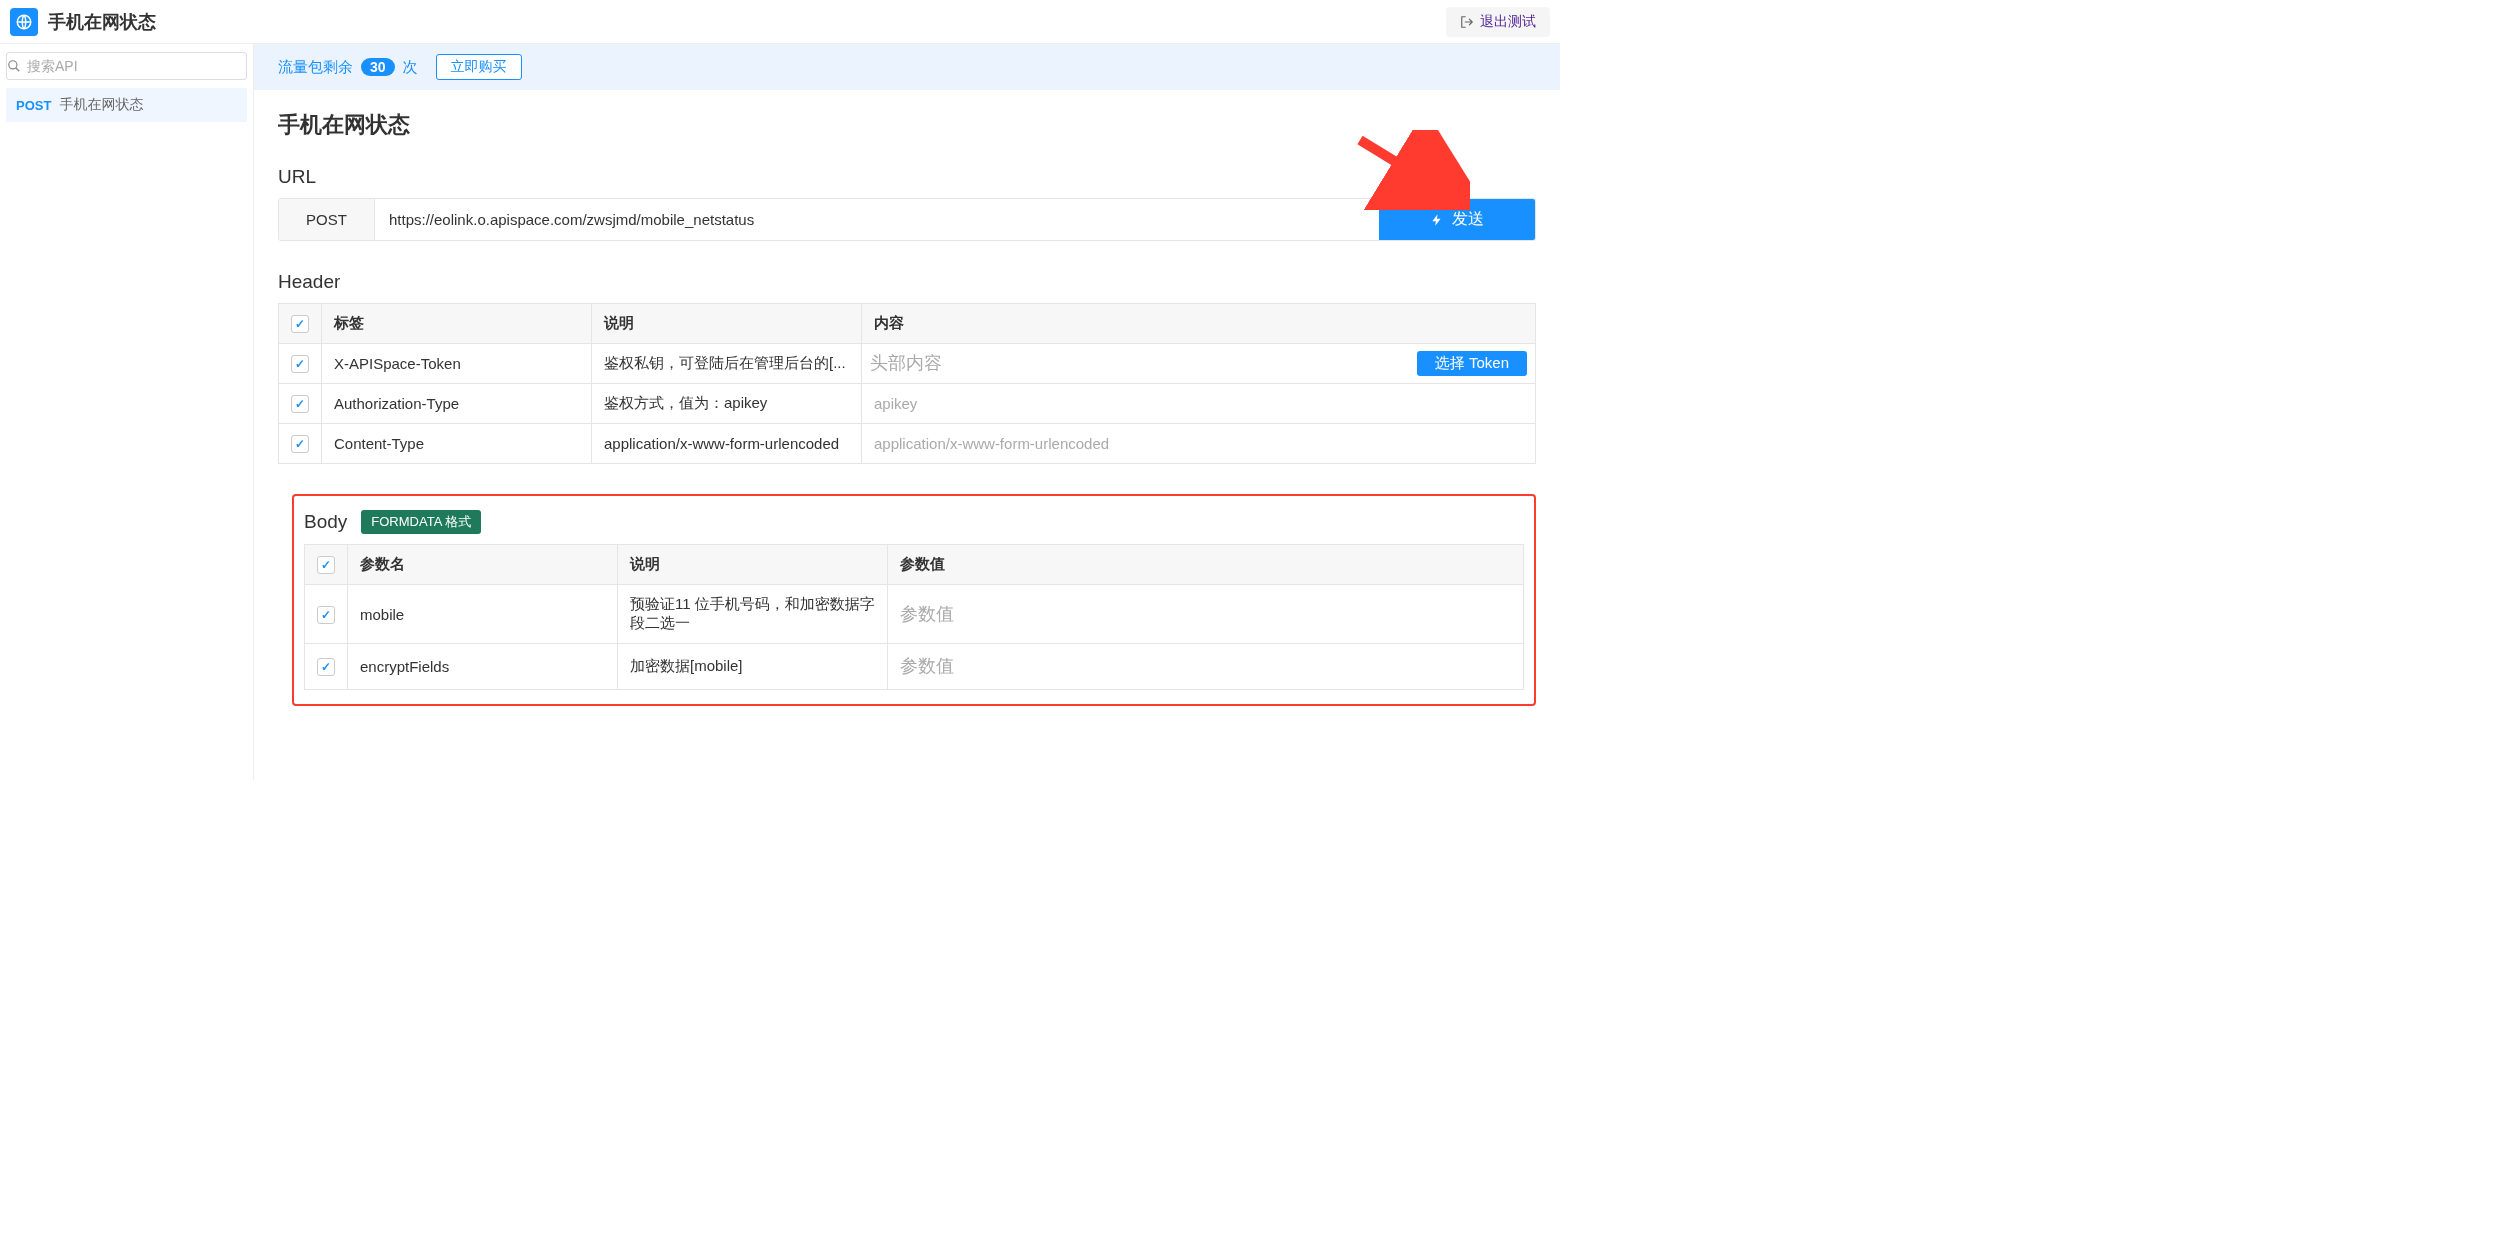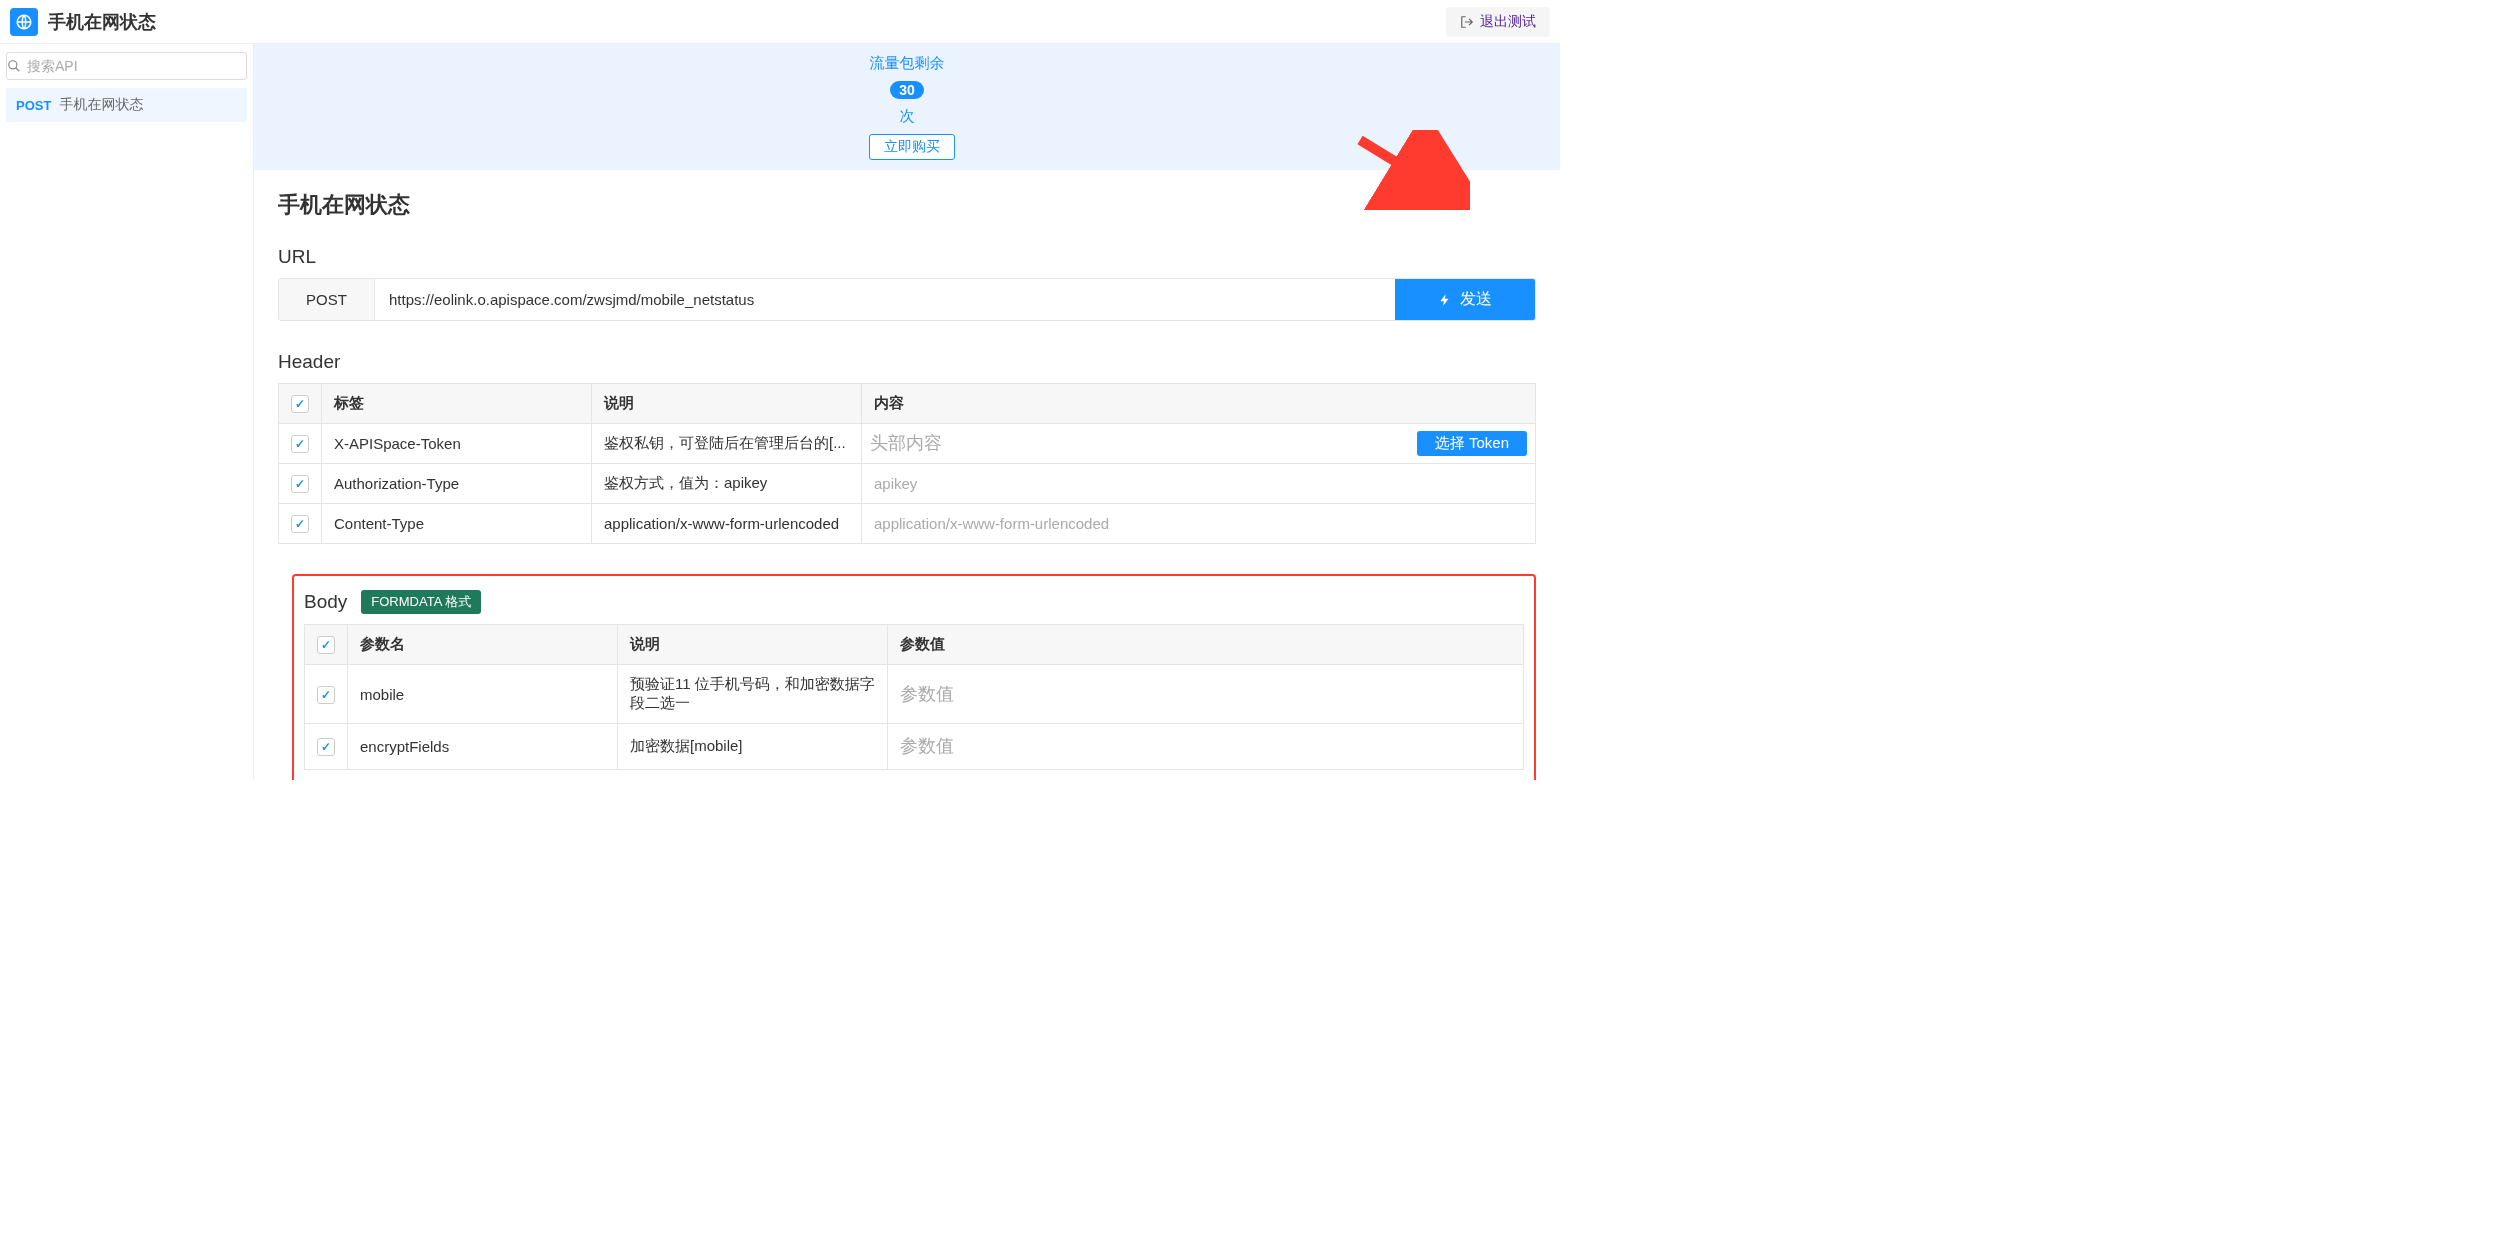--- a/index.html
+++ b/index.html
@@ -20,34 +20,34 @@
 .search-box { display: flex; align-items: center; border: 1px solid #ddd; border-radius: 3px; padding: 5px 0; gap: 6px; margin-bottom: 8px; background: #fff; }
 .search-box input { border: none; outline: none; flex: 1; font-size: 14px; color: #333; background: transparent; }
 .search-box input::placeholder { color: #aaa; }
 .nav-item { display: flex; align-items: center; gap: 8px; padding: 8px 10px; font-size: 14px; cursor: pointer; }
 .nav-item.active { background: #f0f6ff; }
 .method-badge { color: #1890ff; font-weight: 700; font-size: 13px; }
 .nav-label { color: #666; }
 
 .main { flex: 1; overflow: auto; }
 
-.banner { background: #eaf3fe; padding: 10px 24px; display: flex; align-items: center; gap: 8px; font-size: 15px; flex-direction: column; }
+.banner { background: #eaf3fe; padding: 10px 24px; display: flex; align-items: center; gap: 8px; font-size: 15px; }
 .banner .bt { color: #1890ff; }
 .badge-count { background: #1890ff; color: #fff; border-radius: 12px; padding: 1px 9px; font-weight: 600; font-size: 14px; }
 .buy-btn { border: 1px solid #1890ff; color: #1890ff; background: #fff; padding: 3px 14px; border-radius: 3px; margin-left: 10px; font-size: 14px; cursor: pointer; }
 
 .content { padding: 20px 24px; }
 .page-title { font-size: 22px; font-weight: 600; margin-bottom: 26px; }
 
 .section-title { font-size: 19px; font-weight: 400; color: #333; margin-bottom: 10px; display: flex; align-items: center; gap: 14px; }
 
 .url-row { display: flex; border: 1px solid #e5e5e5; border-radius: 3px; overflow: hidden; margin-bottom: 30px; }
 .method-cell { width: 96px; background: #f7f7f7; display: flex; align-items: center; justify-content: center; font-weight: 500; border-right: 1px solid #e5e5e5; font-size: 15px; }
 .url-cell { flex: 1; padding: 12px 14px; font-size: 15px; }
-.send-btn { width: 140px; background: #1890ff; color: #fff; border: none; font-size: 16px; display: flex; align-items: center; justify-content: center; gap: 8px; cursor: pointer; }
+.send-btn { width: 156px; background: #1890ff; color: #fff; border: none; font-size: 16px; display: flex; align-items: center; justify-content: center; gap: 8px; cursor: pointer; }
 
 .tbl { width: 100%; border: 1px solid #e5e5e5; border-collapse: collapse; margin-bottom: 30px; }
 .tbl th, .tbl td { border: 1px solid #e5e5e5; padding: 10px 12px; text-align: left; font-size: 15px; vertical-align: middle; }
 .tbl th { background: #f7f7f7; font-weight: 600; }
 .tbl td.muted, .tbl td .placeholder { color: #aaa; }
 .tbl input[type=text] { width: 100%; border: none; outline: none; font-size: 18px; background: transparent; padding: 2px 0; }
 .tbl input[type=text]::placeholder { color: #aaa; }
 .check-col { width: 40px; text-align: center !important; }
 .chk { width: 18px; height: 18px; border: 1px solid #ccc; border-radius: 3px; display: inline-flex; align-items: center; justify-content: center; background: #fff; color: #1890ff; cursor: pointer;}
 .chk.on::after { content: "✓"; font-size: 12px; font-weight: 700; }

